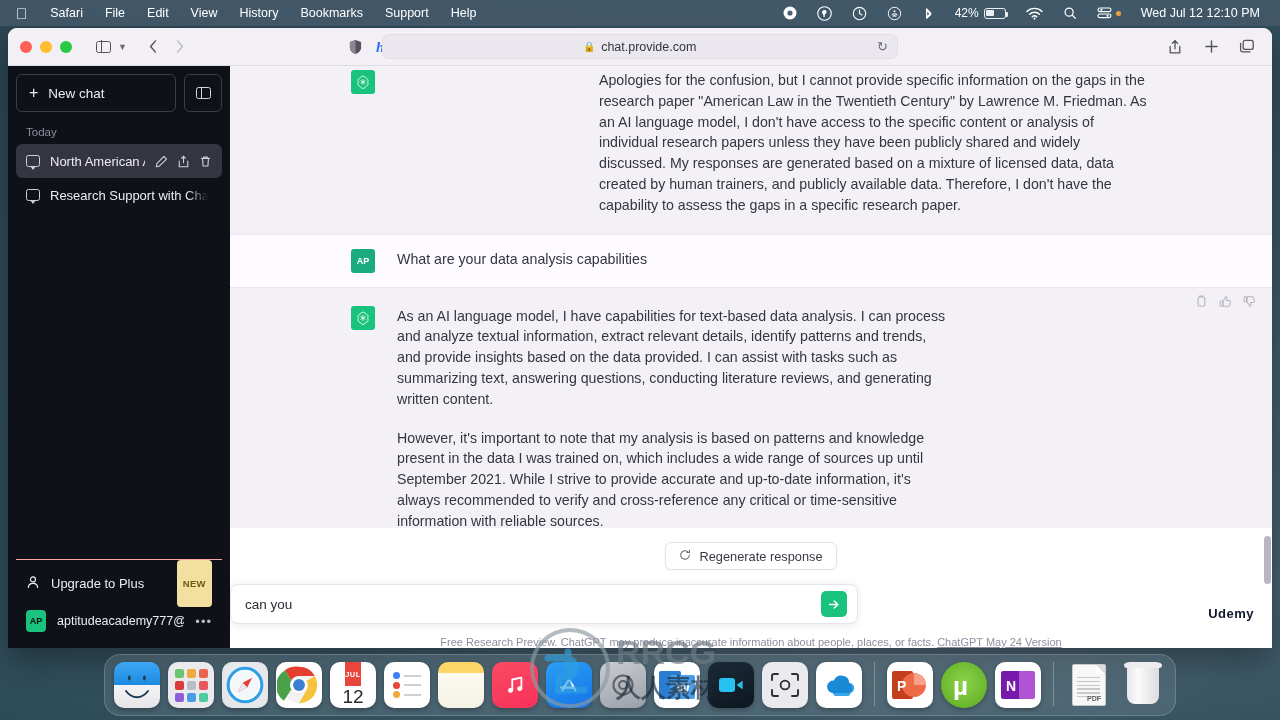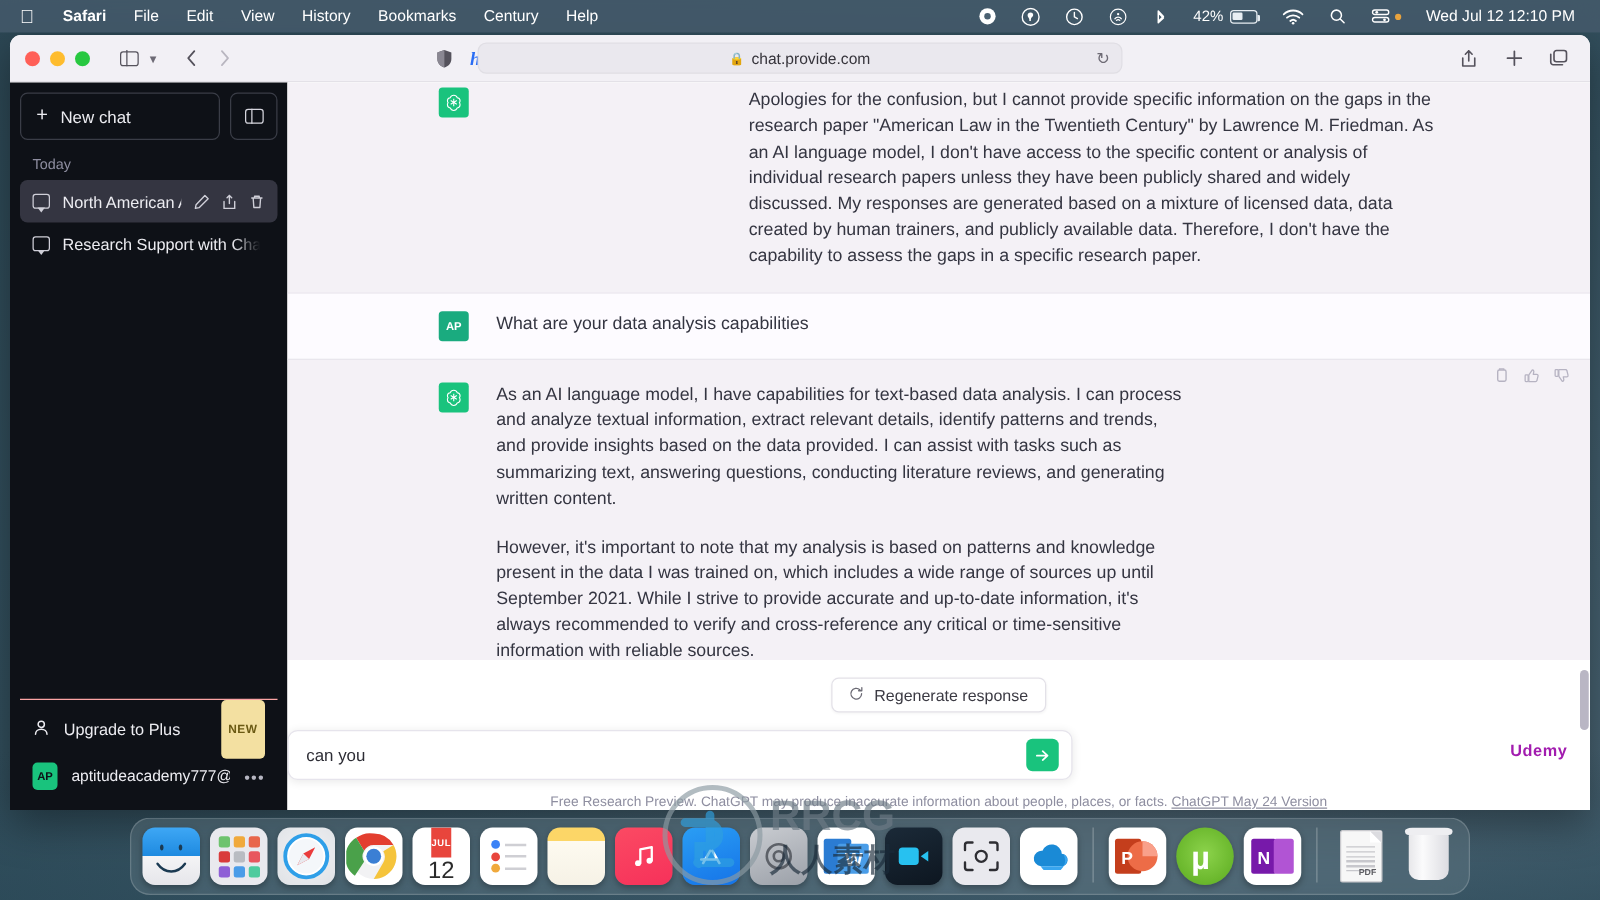--- a/index.html
+++ b/index.html
@@ -26,21 +26,21 @@
     position: absolute; top: 0; left: 0; right: 0; height: 26px;
     background: rgba(70,90,107,0.82);
     backdrop-filter: blur(10px);
     display: flex; align-items: center;
     color: #ffffff; font-size: 12.5px;
     padding: 0 10px;
     z-index: 40;
   }
   .mb-apple { font-size: 15px; line-height: 1; padding: 0 12px 0 6px; }
   .mb-item { padding: 0 11px; white-space: nowrap; }
-  .mb-item.bold { font-weight: bold; }
+  .mb-item.bold { font-weight: normal; }
   #menubar-right { margin-left: auto; display: flex; align-items: center; gap: 0px; }
   .mb-right-item { padding: 0 10px; display: flex; align-items: center; font-size: 12.5px; white-space: nowrap; }
   .battery-pct { font-size: 12px; margin-right: 5px; }
   .battery-shell {
     width: 22px; height: 11px; border: 1.4px solid #e8eef2; border-radius: 3px;
     position: relative; display: inline-block;
   }
   .battery-shell:after {
     content:""; position:absolute; right:-3.5px; top:3px; width:2px; height:5px;
     background:#e8eef2; border-radius:0 1px 1px 0;
@@ -159,21 +159,21 @@
   #input-text { flex:1; font-size:13.5px; color:#2d2d35; }
   #send-btn {
     width:26px;height:26px;background:#19c37d;border-radius:5px;
     display:flex;align-items:center;justify-content:center;color:#fff;
   }
   #footnote {
     text-align:center; font-size:11px; color:#8e8ea0; margin-top:12px;
   }
   #footnote a { color:#8e8ea0; text-decoration:underline; }
   #udemy-wm {
-    position:absolute; right:18px; bottom:40px; font-size:13px; color:#a21caf;
+    position:absolute; right:18px; bottom:27px; font-size:13px; color:#0f172a;
     letter-spacing:0.5px; font-weight:bold;
   }
 
   
   #page-scrollbar { position:absolute; right:0; top:0; bottom:0; width:9px; background:transparent; }
   #page-scroll-thumb { position:absolute; right:1px; width:7px; border-radius:4px; background:#b9b6c4;
                        top: 470px; height: 48px; }
 
   
   #dock {
@@ -241,21 +241,21 @@
 <div id="desktop"></div>
 
 <div id="menubar">
   <span class="mb-apple"></span>
   <span class="mb-item bold">Safari</span>
   <span class="mb-item">File</span>
   <span class="mb-item">Edit</span>
   <span class="mb-item">View</span>
   <span class="mb-item">History</span>
   <span class="mb-item">Bookmarks</span>
-  <span class="mb-item">Century</span>
+  <span class="mb-item">Support</span>
   <span class="mb-item">Help</span>
 
   <span id="menubar-right">
     <span class="mb-right-item">
       <svg width="14" height="14" viewBox="0 0 14 14">
           <circle cx="7" cy="7" r="6.5" fill="#fff"></circle>
           <circle cx="7" cy="7" r="2.6" fill="#4a6071"></circle>
         </svg>
     </span>
     <span class="mb-right-item">

